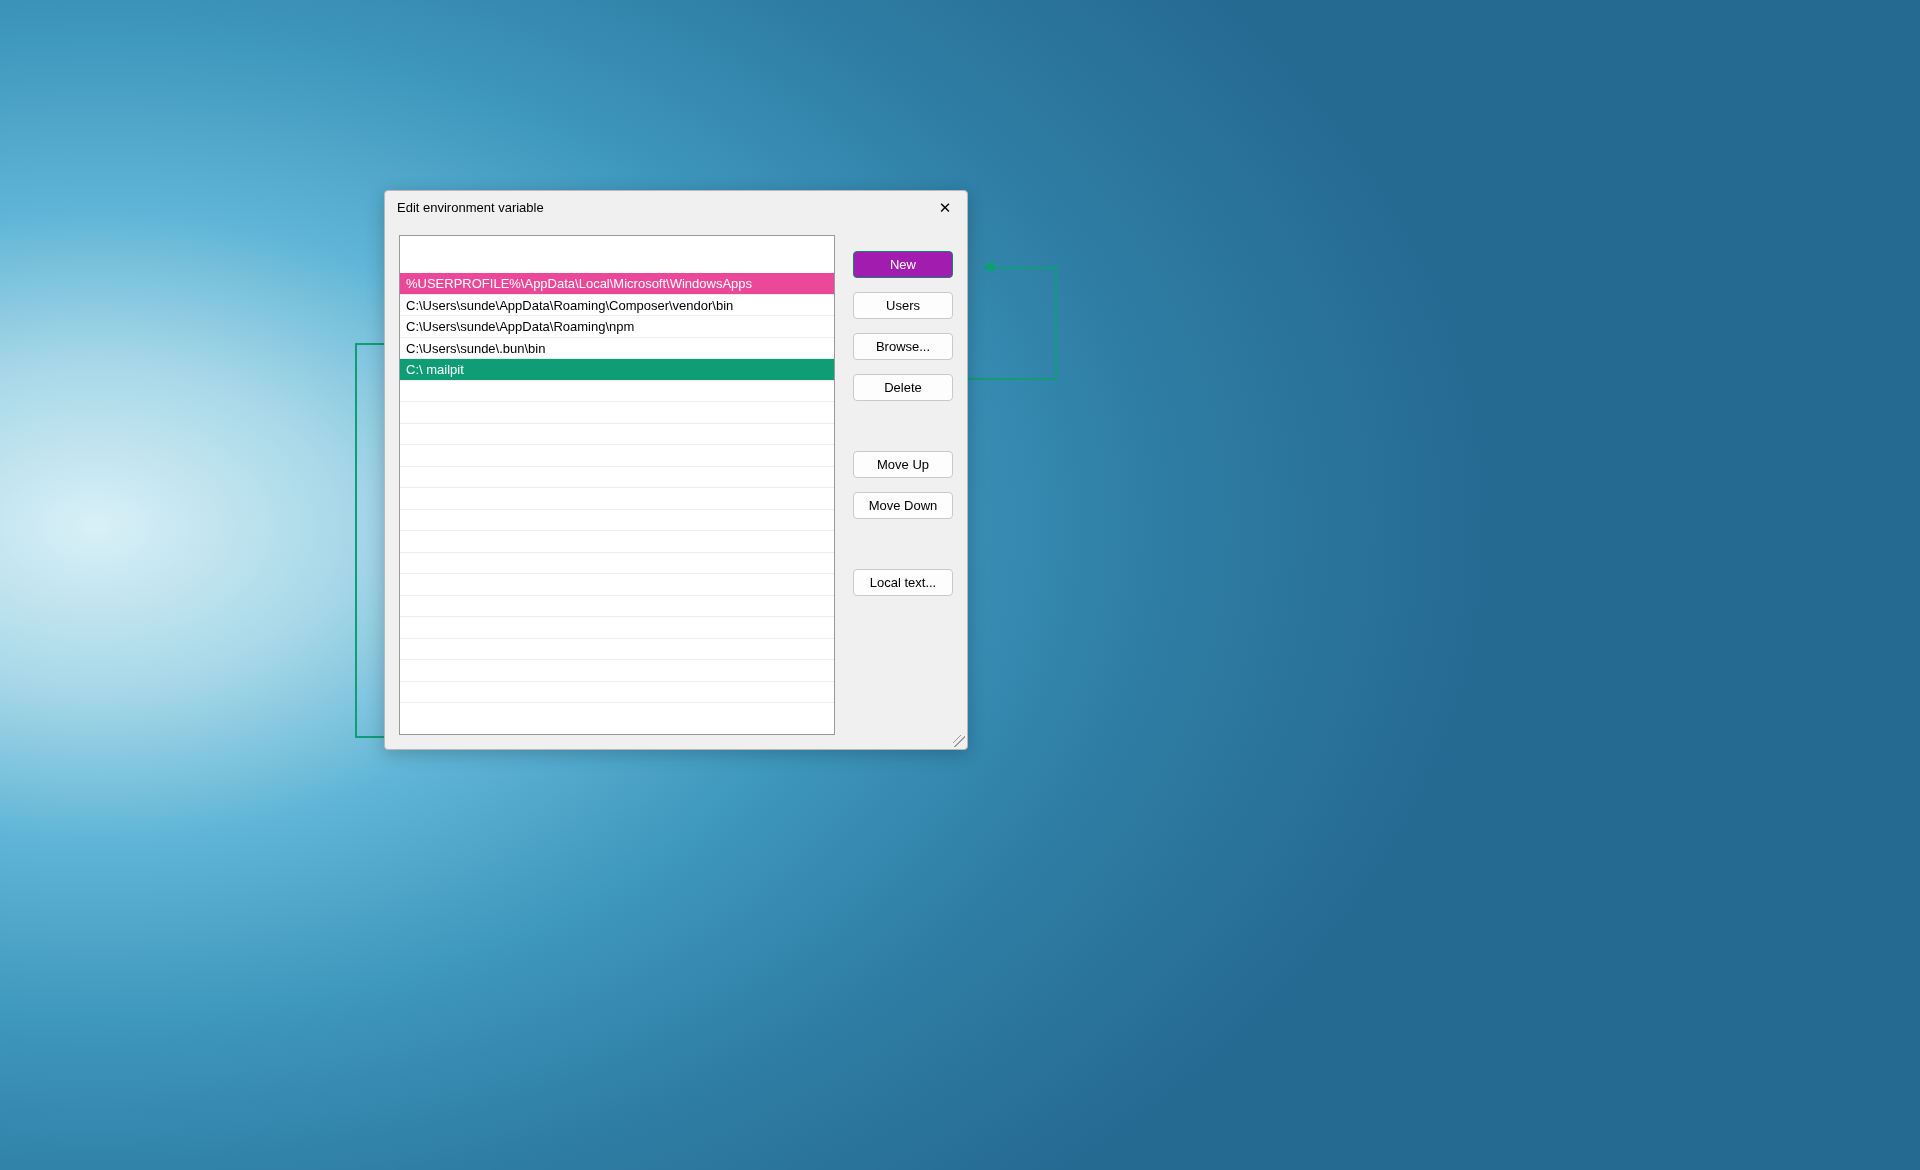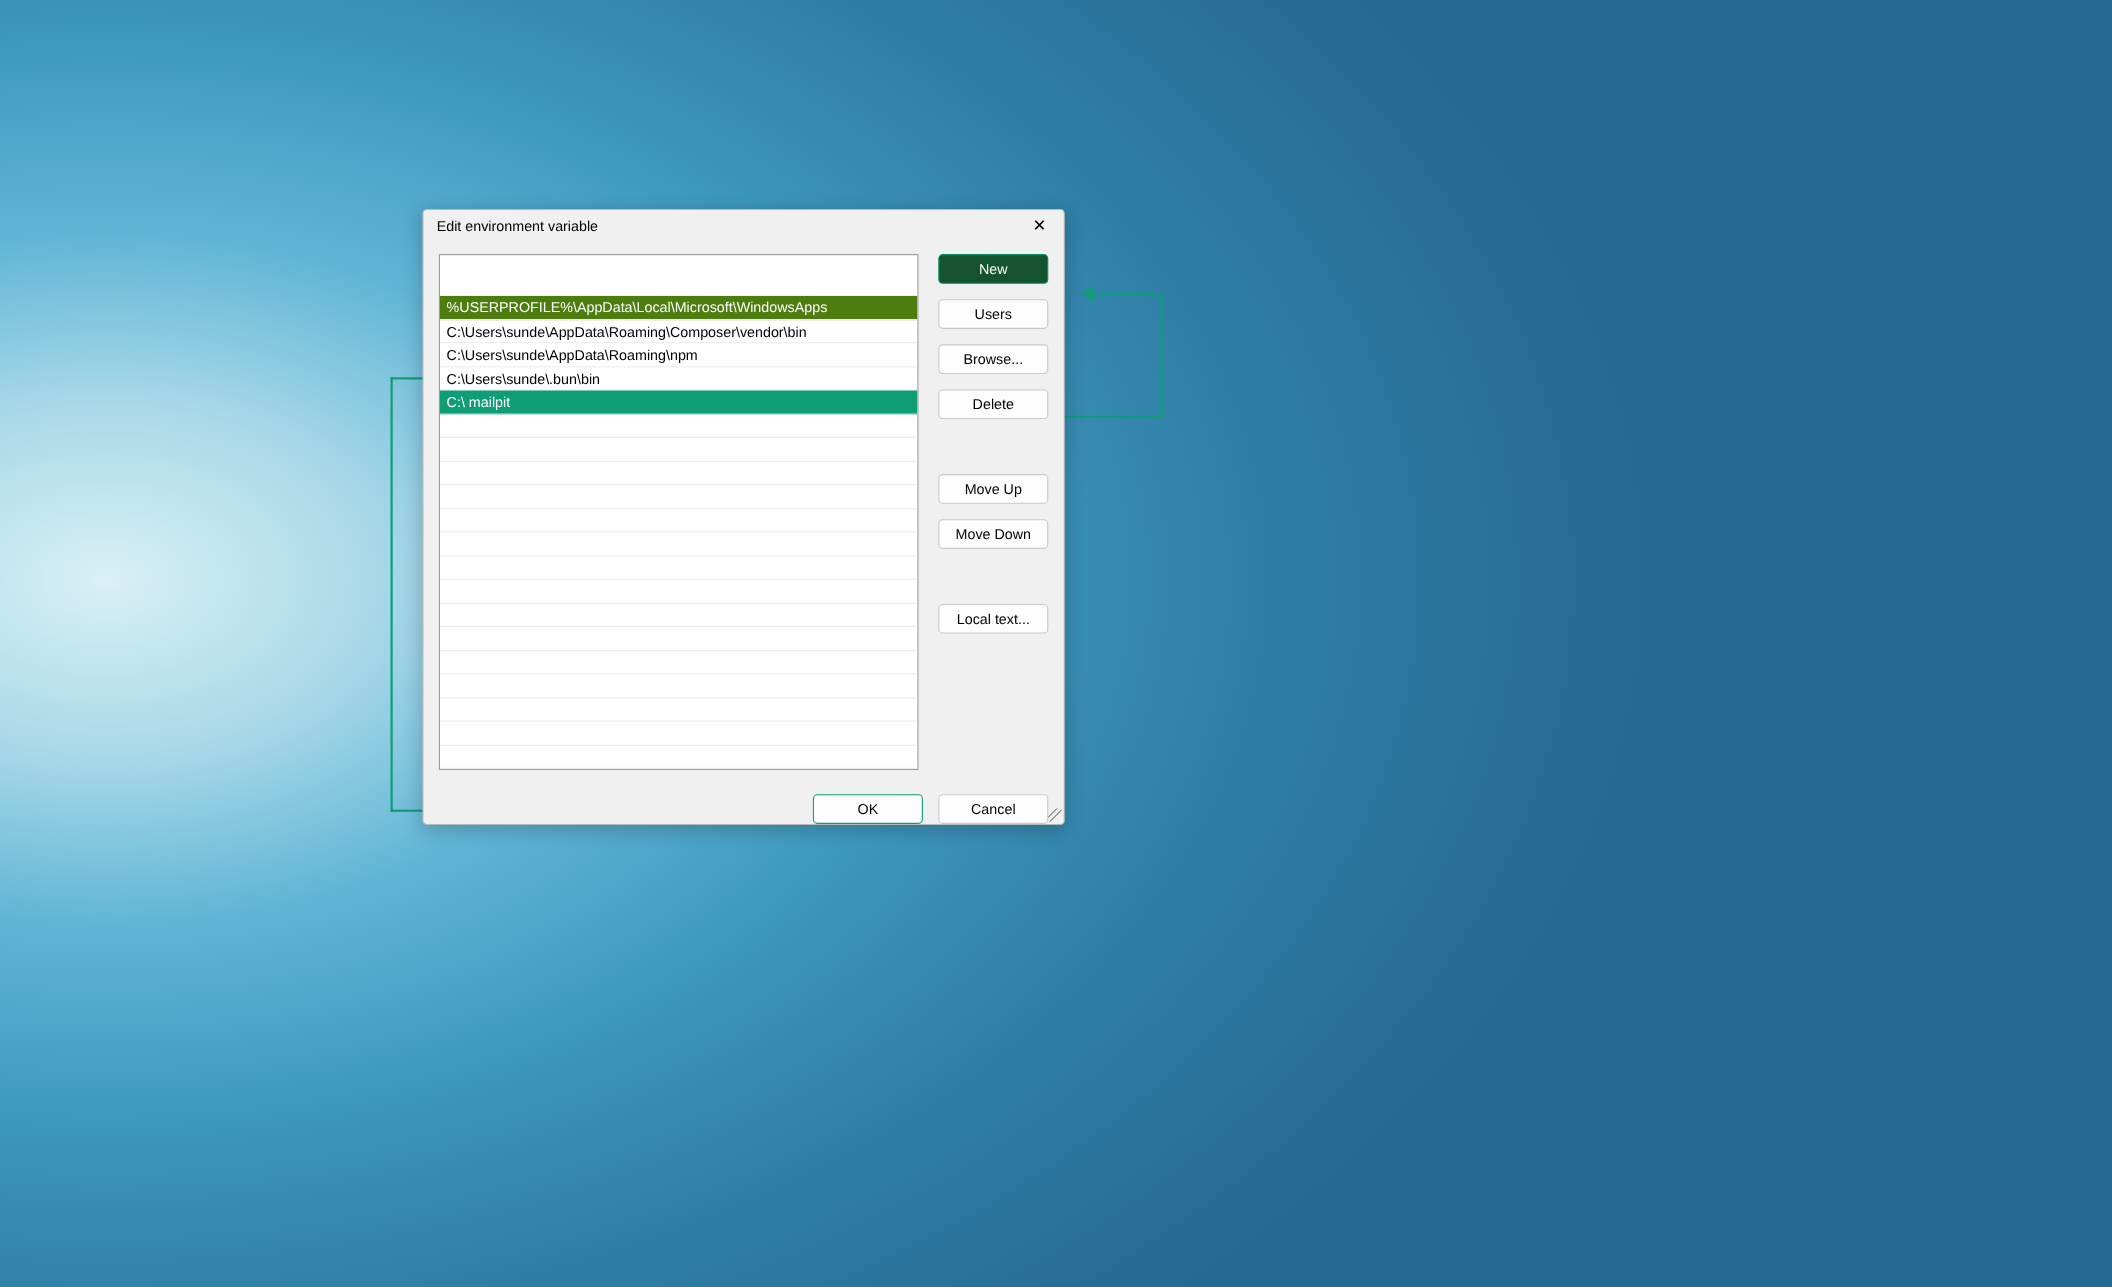--- a/index.html
+++ b/index.html
@@ -73,43 +73,44 @@
     height: 21.5px;
     line-height: 21.5px;
     padding: 0 6px;
     border-bottom: 1px solid #ededed;
     white-space: nowrap;
     overflow: hidden;
     text-overflow: ellipsis;
     font-size: 13px;
     color: #000;
   }
-  .path-item.selected-blue   { background: #4d7c0f; color: #fff; margin-top: 37px; }
+  .path-item.selected-blue   { background: #ec4899; color: #fff; margin-top: 37px; }
   .path-item.selected-green  { background: #0f9d76; color: #fff; }
 
   
   .btn-col {
     width: 100px;
     display: flex;
     flex-direction: column;
     align-items: stretch;
   }
   .win-btn {
     height: 27px;
     background: #fdfdfd;
     border: 1px solid #c9c9c9;
     border-radius: 4px;
     font: inherit;
     color: #000;
     cursor: default;
   }
   .win-btn.accent {
-    background: #14532d;
+    background: #a21caf;
     border-color: #0b8a66;
     color: #fff;
+    margin-top: 16px;
   }
   .gap-s { height: 14px; }
   .gap-m { height: 50px; }
 
   
   .footer {
     display: flex;
     justify-content: flex-end;
     gap: 14px;
     padding-top: 22px;
@@ -222,20 +223,16 @@
         <div class="gap-m"></div>
         <button class="win-btn">Move Up</button>
         <div class="gap-s"></div>
         <button class="win-btn">Move Down</button>
         <div class="gap-m"></div>
         <button class="win-btn">Local text...</button>
       </div>
 
     </div>
 
-    <div class="footer">
-      <button class="win-btn ok-btn">OK</button>
-      <button class="win-btn">Cancel</button>
-    </div>
   </div>
 
   <div class="grip"></div>
 </div>
 
 </body></html>

